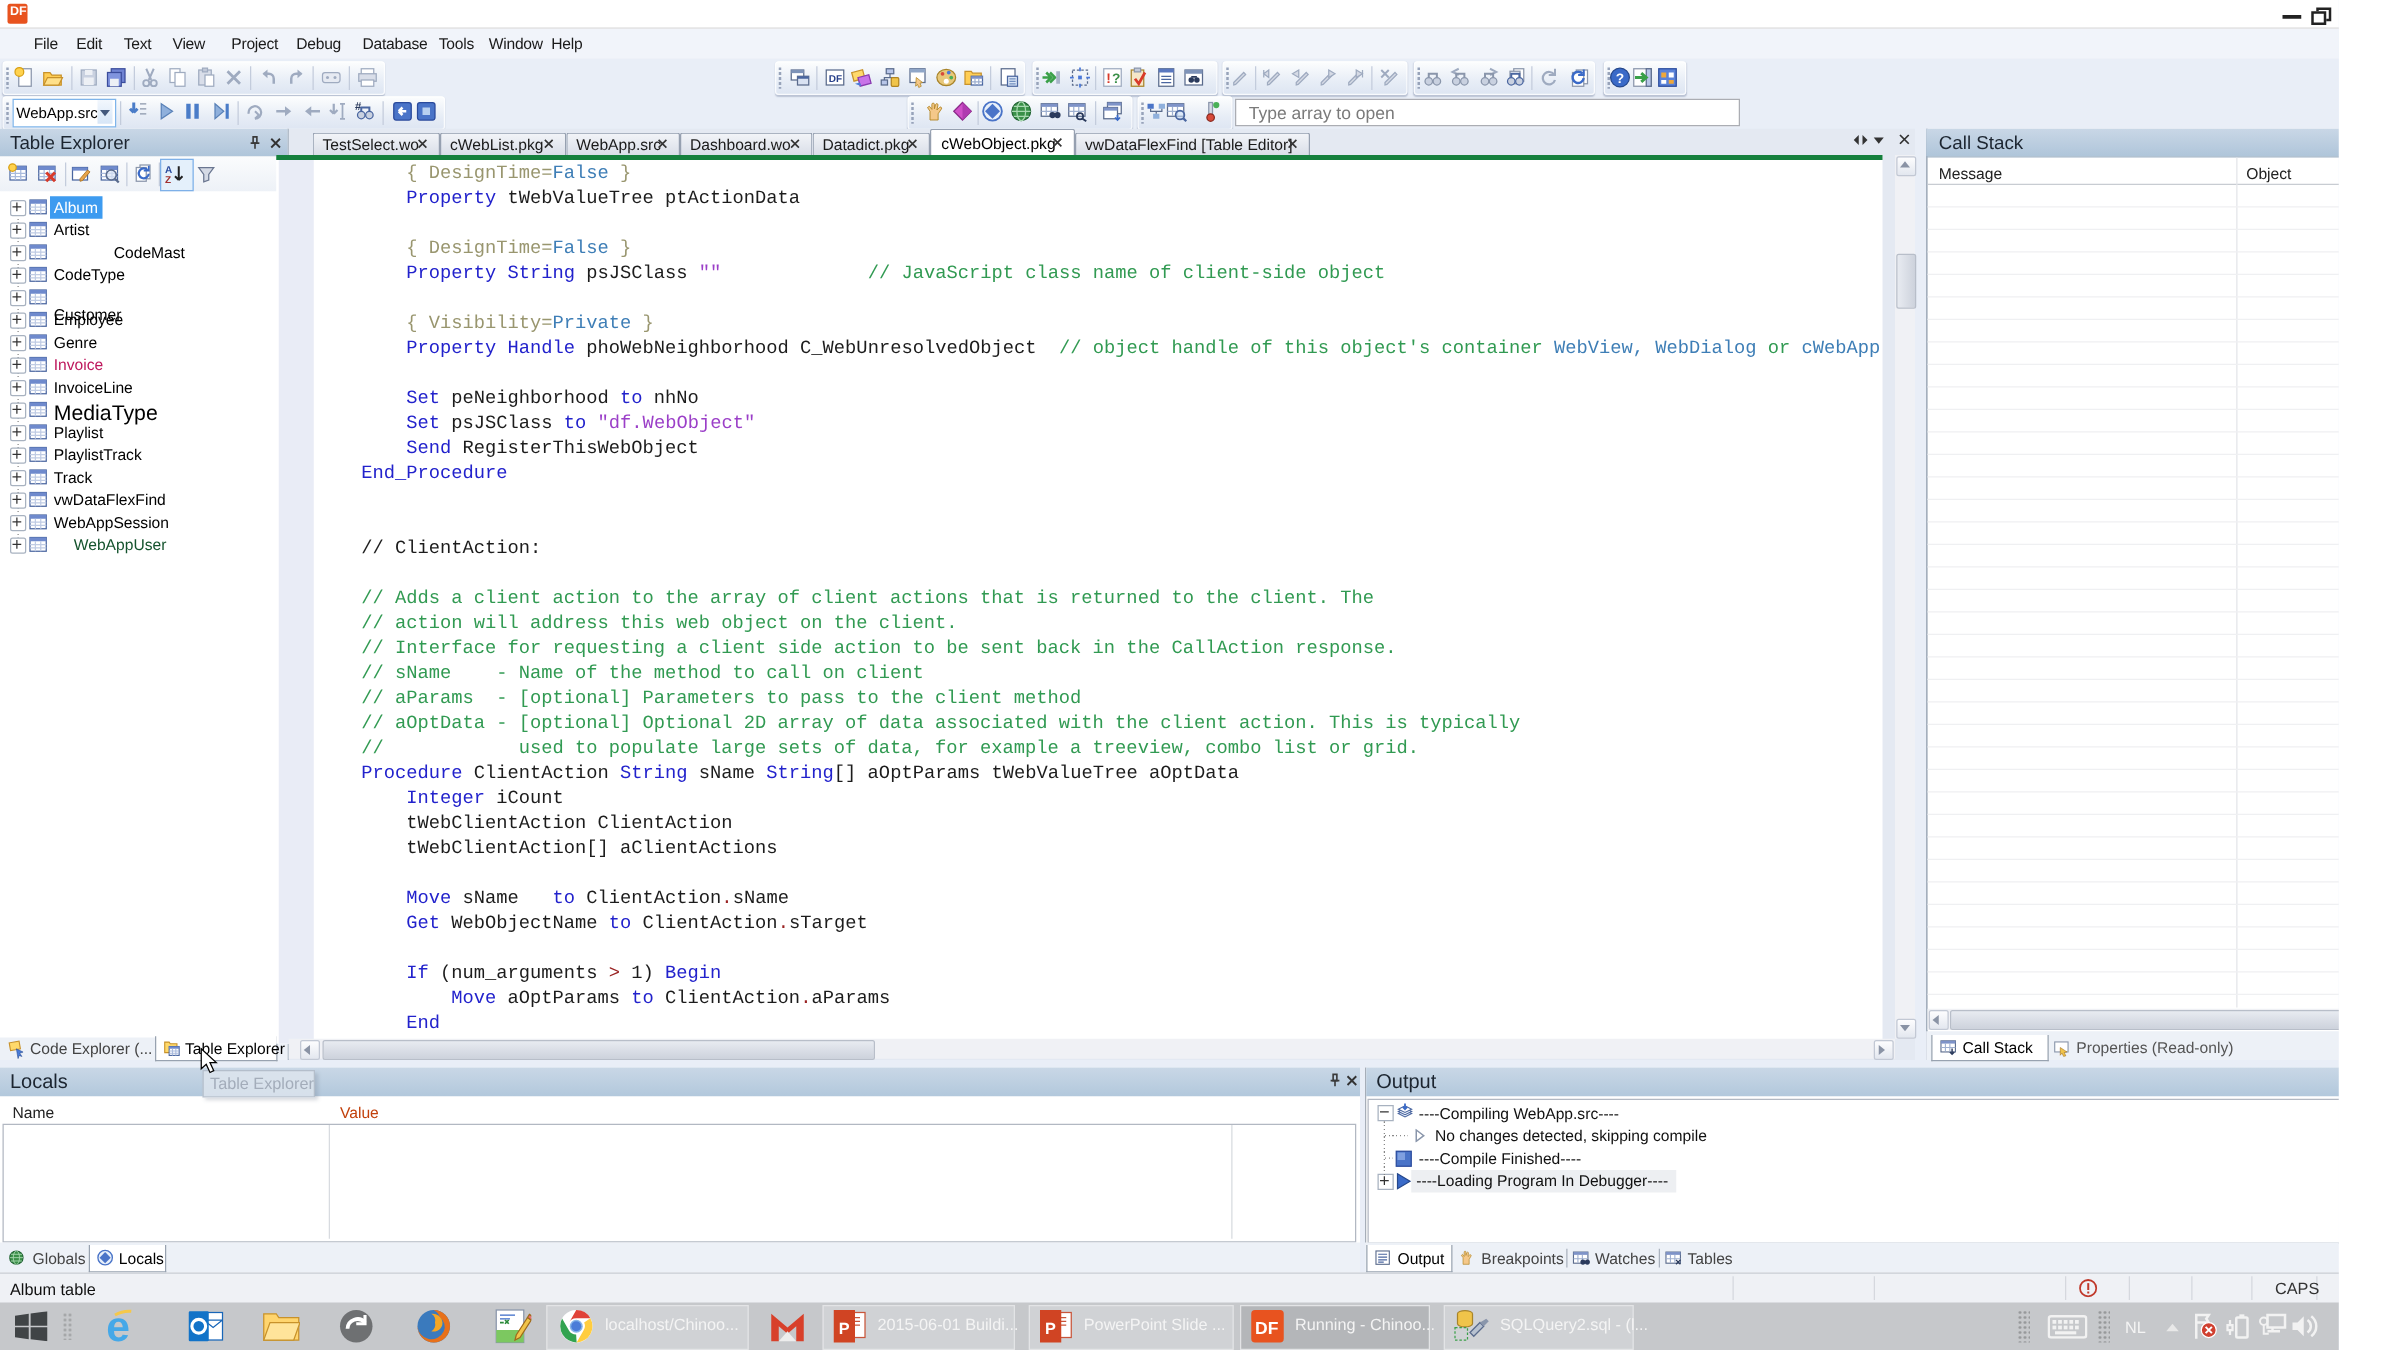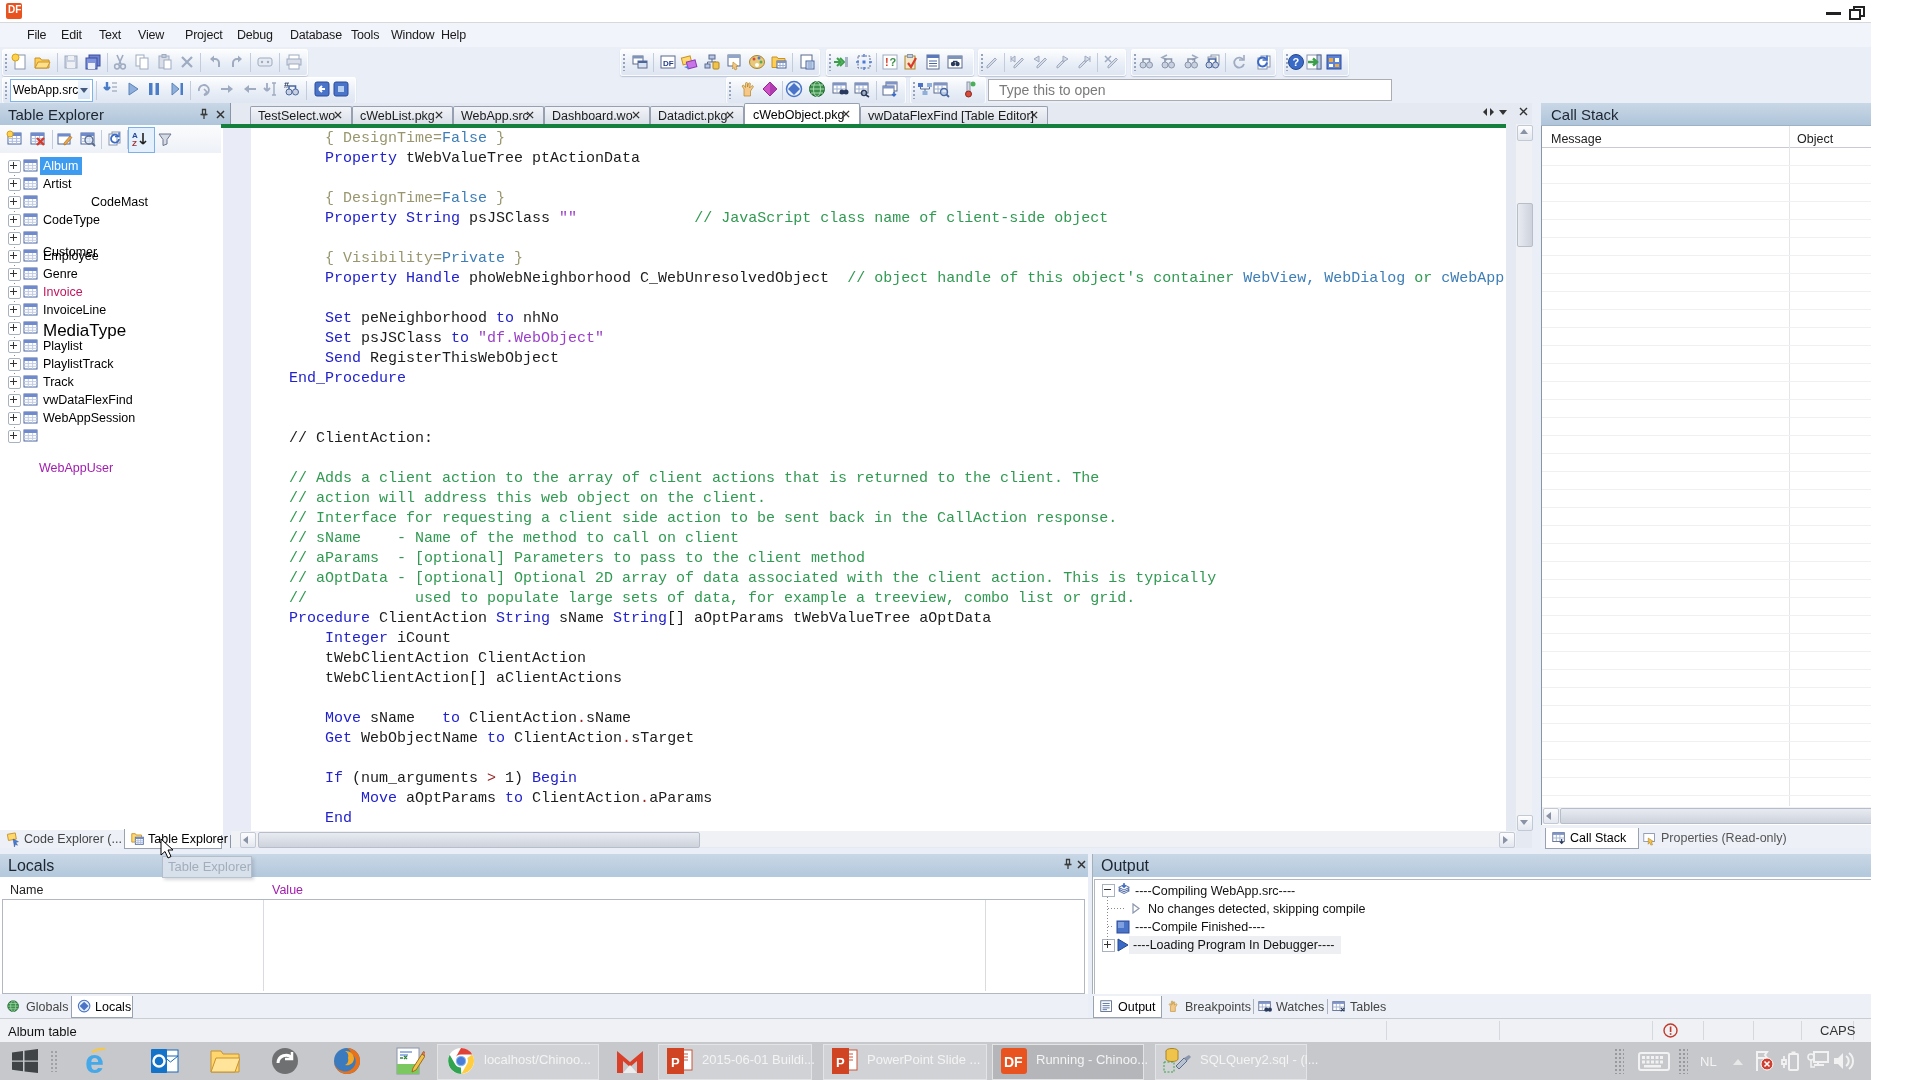--- a/index.html
+++ b/index.html
@@ -363,21 +363,21 @@
       <path d="M6 5.5 v7 M10 5.5 v7 M2 9 h13" stroke="#9FB0D0"></path>
       <circle cx="12" cy="12" r="3.5" fill="rgba(200,220,245,.6)" stroke="#4A66A0" stroke-width="1.4"></circle>
       <path d="M14.5 14.5 l2.5 2.5" stroke="#4A66A0" stroke-width="1.8"></path>
     </svg>
 <svg class="ab" style="left:959px;top:80px;" width="18" height="18" viewBox="0 0 18 18">
       <rect x="8" y="2" width="3" height="10" fill="#D5DAE5" stroke="#8A96AB"></rect>
       <circle cx="9.5" cy="14" r="3" fill="#D84A3A" stroke="#8A2A20"></circle>
       <circle cx="14" cy="4" r="2.5" fill="#4AB058"></circle>
     </svg>
 <div class="ab" style="left:988px;top:79px;width:402px;height:20px;background:#fff;border:1px solid #ABADB3;"></div>
-<div class="txt" style="left:999px;top:82px;font-size:14px;color:#7A7A7A;">Type this to open</div>
+<div class="txt" style="left:999px;top:82px;font-size:14px;color:#7A7A7A;">Type array to open</div>
 <div class="ab" style="left:0;top:103px;width:230px;height:745px;background:#fff;border-right:1px solid #8896A8;"></div>
 <div class="ab" style="left:0;top:103px;width:230px;height:22px;background:linear-gradient(#C9D7E6,#AFC5DA);border-bottom:1px solid #9FB2C5;"></div>
 <div class="txt" style="left:8px;top:106px;font-size:15px;color:#1C2530;">Table Explorer</div>
 <svg class="ab" style="left:198px;top:108px;" width="12" height="12" viewBox="0 0 12 12">
       <path d="M4.5 1.5 h3 v5 h-3 z" fill="none" stroke="#3A3A3A" stroke-width="1.3"></path>
       <path d="M2.5 6.5 h7 M6 6.5 V11" stroke="#3A3A3A" stroke-width="1.3"></path>
     </svg>
 <svg class="ab" style="left:216px;top:110px;" width="9" height="9" viewBox="0 0 9 9">
       <path d="M1 1 L8 8 M8 1 L1 8" stroke="#333" stroke-width="1.5"></path>
     </svg>
@@ -562,21 +562,21 @@
     </svg>
 <div class="txt" style="left:43px;top:411px;font-size:12.5px;color:#000;">WebAppSession</div>
 <div class="ab" style="left:8px;top:430px;width:11px;height:11px;background:#fff;border:1px solid #A8B2C0;border-radius:2px;"></div>
 <div class="ab" style="left:10px;top:435px;width:7px;height:1px;background:#333;"></div>
 <div class="ab" style="left:13px;top:432px;width:1px;height:7px;background:#333;"></div>
 <svg class="ab" style="left:23px;top:428px;" width="15" height="15" viewBox="0 0 15 15">
       <rect x="1" y="2" width="13" height="11" fill="#fff" stroke="#4A66A0"></rect>
       <rect x="1" y="2" width="13" height="3" fill="#6F8ACD"></rect>
       <path d="M5.3 5 v8 M9.6 5 v8 M1 7.6 h13 M1 10.3 h13" stroke="#C0CCE4"></path>
     </svg>
-<div class="txt" style="left:39px;top:429px;font-size:12.5px;color:#a21caf;margin-top:32px;">WebAppUser</div>
+<div class="txt" style="left:59px;top:429px;font-size:12.5px;color:#14532d;">WebAppUser</div>
 <div class="ab" style="left:0;top:830px;width:230px;height:18px;background:#EDF1F7;"></div>
 <svg class="ab" style="left:6px;top:831px;" width="16" height="16" viewBox="0 0 18 18">
       <rect x="2" y="3" width="9" height="7" fill="#FFD96B" stroke="#C8922B" transform="rotate(-10 6 6)"></rect>
       <path d="M8 9 l6 3 -3 1 2 3 -2.5-1 -1 3 z" fill="#4A7CD8" stroke="#26488C" stroke-width=".5"></path>
     </svg>
 <div class="txt" style="left:24px;top:832px;font-size:12.5px;color:#444;">Code Explorer (...</div>
 <div class="ab" style="left:124px;top:829px;width:96px;height:19px;background:#fff;border:1px solid #98A2B0;border-top:none;"></div>
 <svg class="ab" style="left:130px;top:831px;" width="16" height="16" viewBox="0 0 18 18">
       <path d="M2 3 h4 l1 1.5 h6 v8 H2 z" fill="#FFD96B" stroke="#C8922B"></path>
       <rect x="6" y="7" width="9" height="8" fill="#fff" stroke="#4A66A0"></rect>
@@ -767,21 +767,21 @@
 <div class="ab" style="left:0;top:854px;width:1088px;height:23px;background:linear-gradient(#C9D7E6,#B2C8DC);"></div>
 <div class="txt" style="left:8px;top:857px;font-size:16px;color:#1C2530;">Locals</div>
 <svg class="ab" style="left:1062px;top:858px;" width="12" height="12" viewBox="0 0 12 12">
       <path d="M4.5 1.5 h3 v5 h-3 z" fill="none" stroke="#3A3A3A" stroke-width="1.3"></path>
       <path d="M2.5 6.5 h7 M6 6.5 V11" stroke="#3A3A3A" stroke-width="1.3"></path>
     </svg>
 <svg class="ab" style="left:1077px;top:860px;" width="9" height="9" viewBox="0 0 9 9">
       <path d="M1 1 L8 8 M8 1 L1 8" stroke="#333" stroke-width="1.5"></path>
     </svg>
 <div class="txt" style="left:10px;top:883px;font-size:12.5px;color:#222;">Name</div>
-<div class="txt" style="left:272px;top:883px;font-size:12.5px;color:#a21caf;">Value</div>
+<div class="txt" style="left:272px;top:883px;font-size:12.5px;color:#c2410c;">Value</div>
 <div class="ab" style="left:2px;top:899px;width:1081px;height:93px;background:#fff;border:1px solid #B2B8C2;"></div>
 <div class="ab" style="left:263px;top:900px;width:1px;height:91px;background:#D8DBE0;"></div>
 <div class="ab" style="left:985px;top:900px;width:1px;height:91px;background:#D8DBE0;"></div>
 <div class="ab" style="left:0;top:994px;width:1088px;height:24px;background:#EDF1F7;"></div>
 <svg class="ab" style="left:6px;top:999px;" width="16" height="16" viewBox="0 0 18 18">
       <circle cx="8" cy="8" r="6" fill="#3A9048" stroke="#1E6030"></circle>
       <ellipse cx="8" cy="8" rx="2.8" ry="6" fill="none" stroke="#A8D8B0" stroke-width=".8"></ellipse>
       <path d="M2 8 h12 M3 5 h10 M3 11 h10" stroke="#A8D8B0" stroke-width=".8"></path>
     </svg>
 <div class="txt" style="left:26px;top:1000px;font-size:12.5px;color:#444;">Globals</div>

